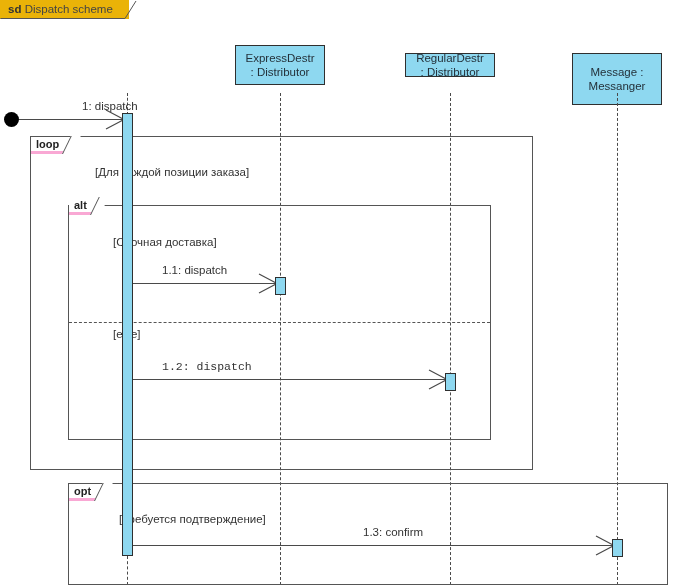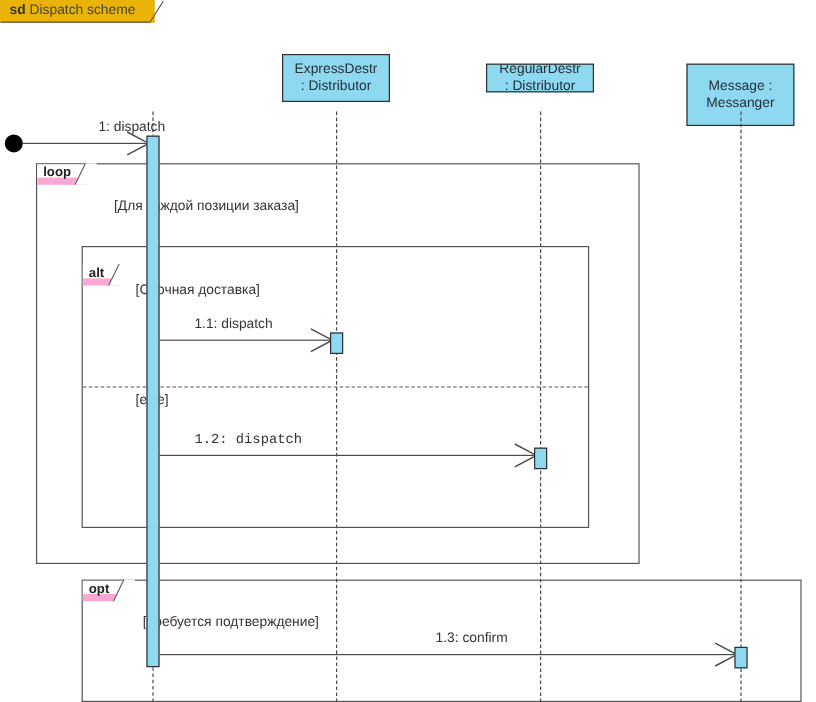--- a/index.html
+++ b/index.html
@@ -81,21 +81,21 @@
     position: absolute;
     box-sizing: border-box;
     height: 17px;
     line-height: 15px;
     padding: 0 12px 0 5px;
     font-size: 11px;
     font-weight: bold;
     color: #222;
     background: #ffffff;
     border-right: 1px solid #555;
-    border-bottom: 6px solid #f9a8d4;
+    border-bottom: 3px solid #f9a8d4;
     white-space: nowrap;
   }
   .fragment-label::after {
     content: "";
     position: absolute;
     right: -1px;
     top: -1px;
     width: 9px;
     height: 18px;
     background: #ffffff;
@@ -173,21 +173,21 @@
 
   <div class="lifeline-stem" style="left:450px; top:93px; height:492px;"></div>
 
   <div class="lifeline-stem" style="left:617px; top:93px; height:492px;"></div>
 
   <div class="fragment" style="left:30px; top:136px; width:503px; height:334px;"></div>
   <div class="fragment-label" style="left:31px; top:137px;">loop</div>
   <div class="guard" style="left:95px; top:166px;">[Для каждой позиции заказа]</div>
 
   <div class="fragment" style="left:68px; top:205px; width:423px; height:235px;"></div>
-  <div class="fragment-label" style="left:69px; top:221px;">alt</div>
+  <div class="fragment-label" style="left:69px; top:198px;">alt</div>
   <div class="guard" style="left:113px; top:236px;">[Срочная доставка]</div>
   <div class="fragment-divider" style="left:69px; top:322px; width:421px;"></div>
   <div class="guard" style="left:113px; top:328px;">[else]</div>
 
   <div class="fragment" style="left:68px; top:483px; width:600px; height:102px;"></div>
   <div class="fragment-label" style="left:69px; top:484px;">opt</div>
   <div class="guard" style="left:119px; top:513px;">[Требуется подтверждение]</div>
 
   <div class="found-dot" style="left:4px; top:112px;"></div>
   <div class="msg-line" style="left:19px; top:119px; width:103px;"></div>

